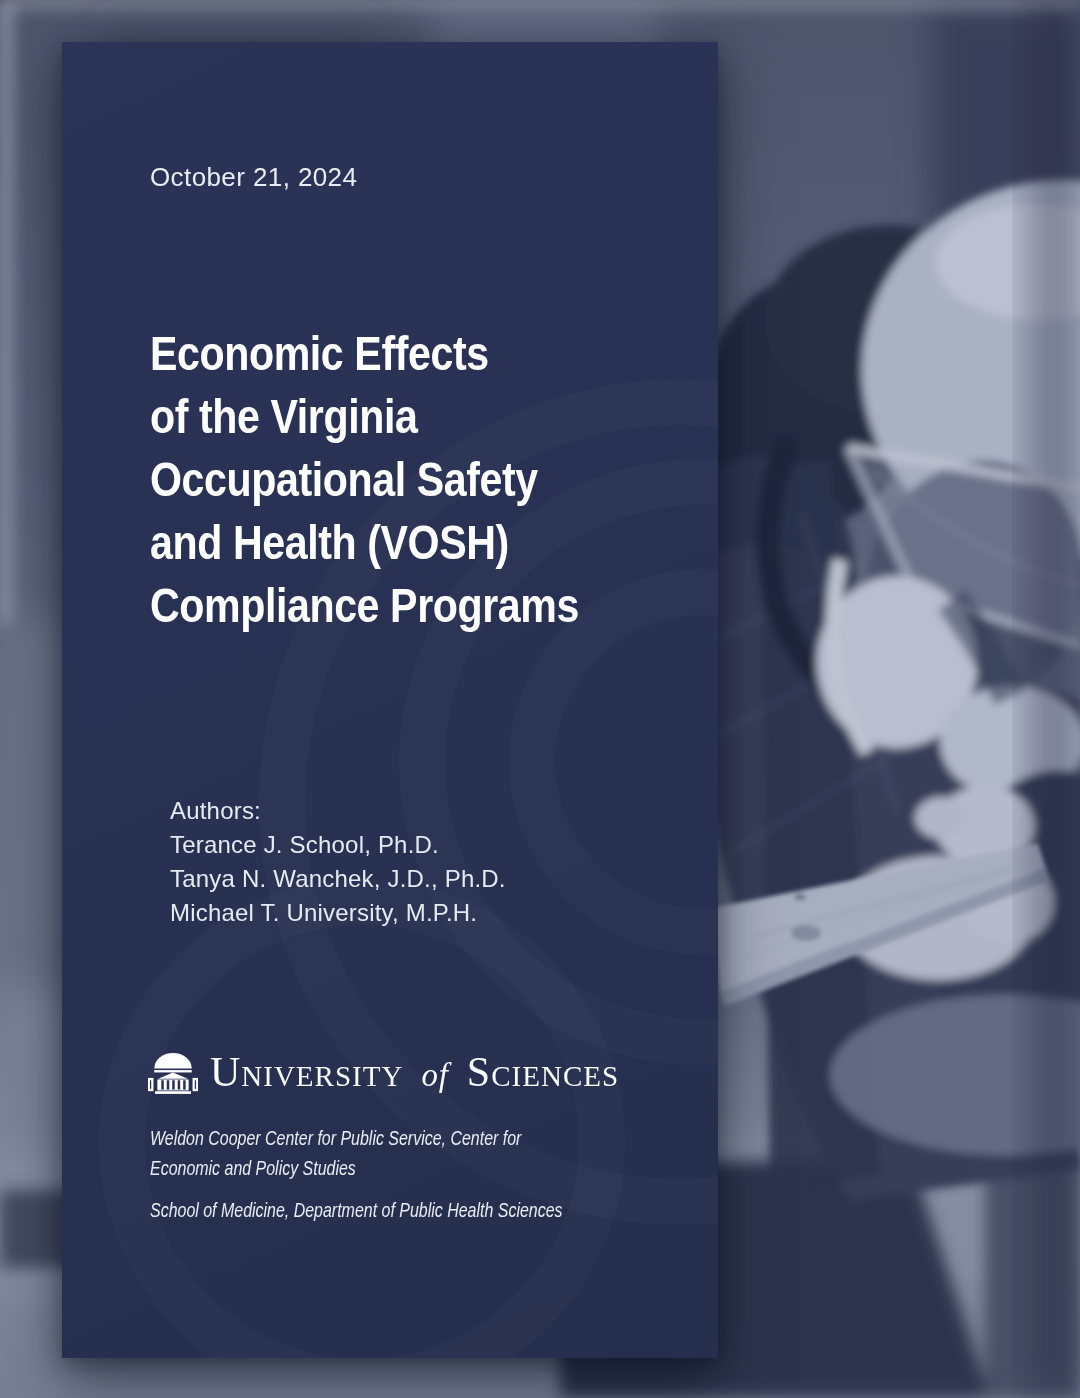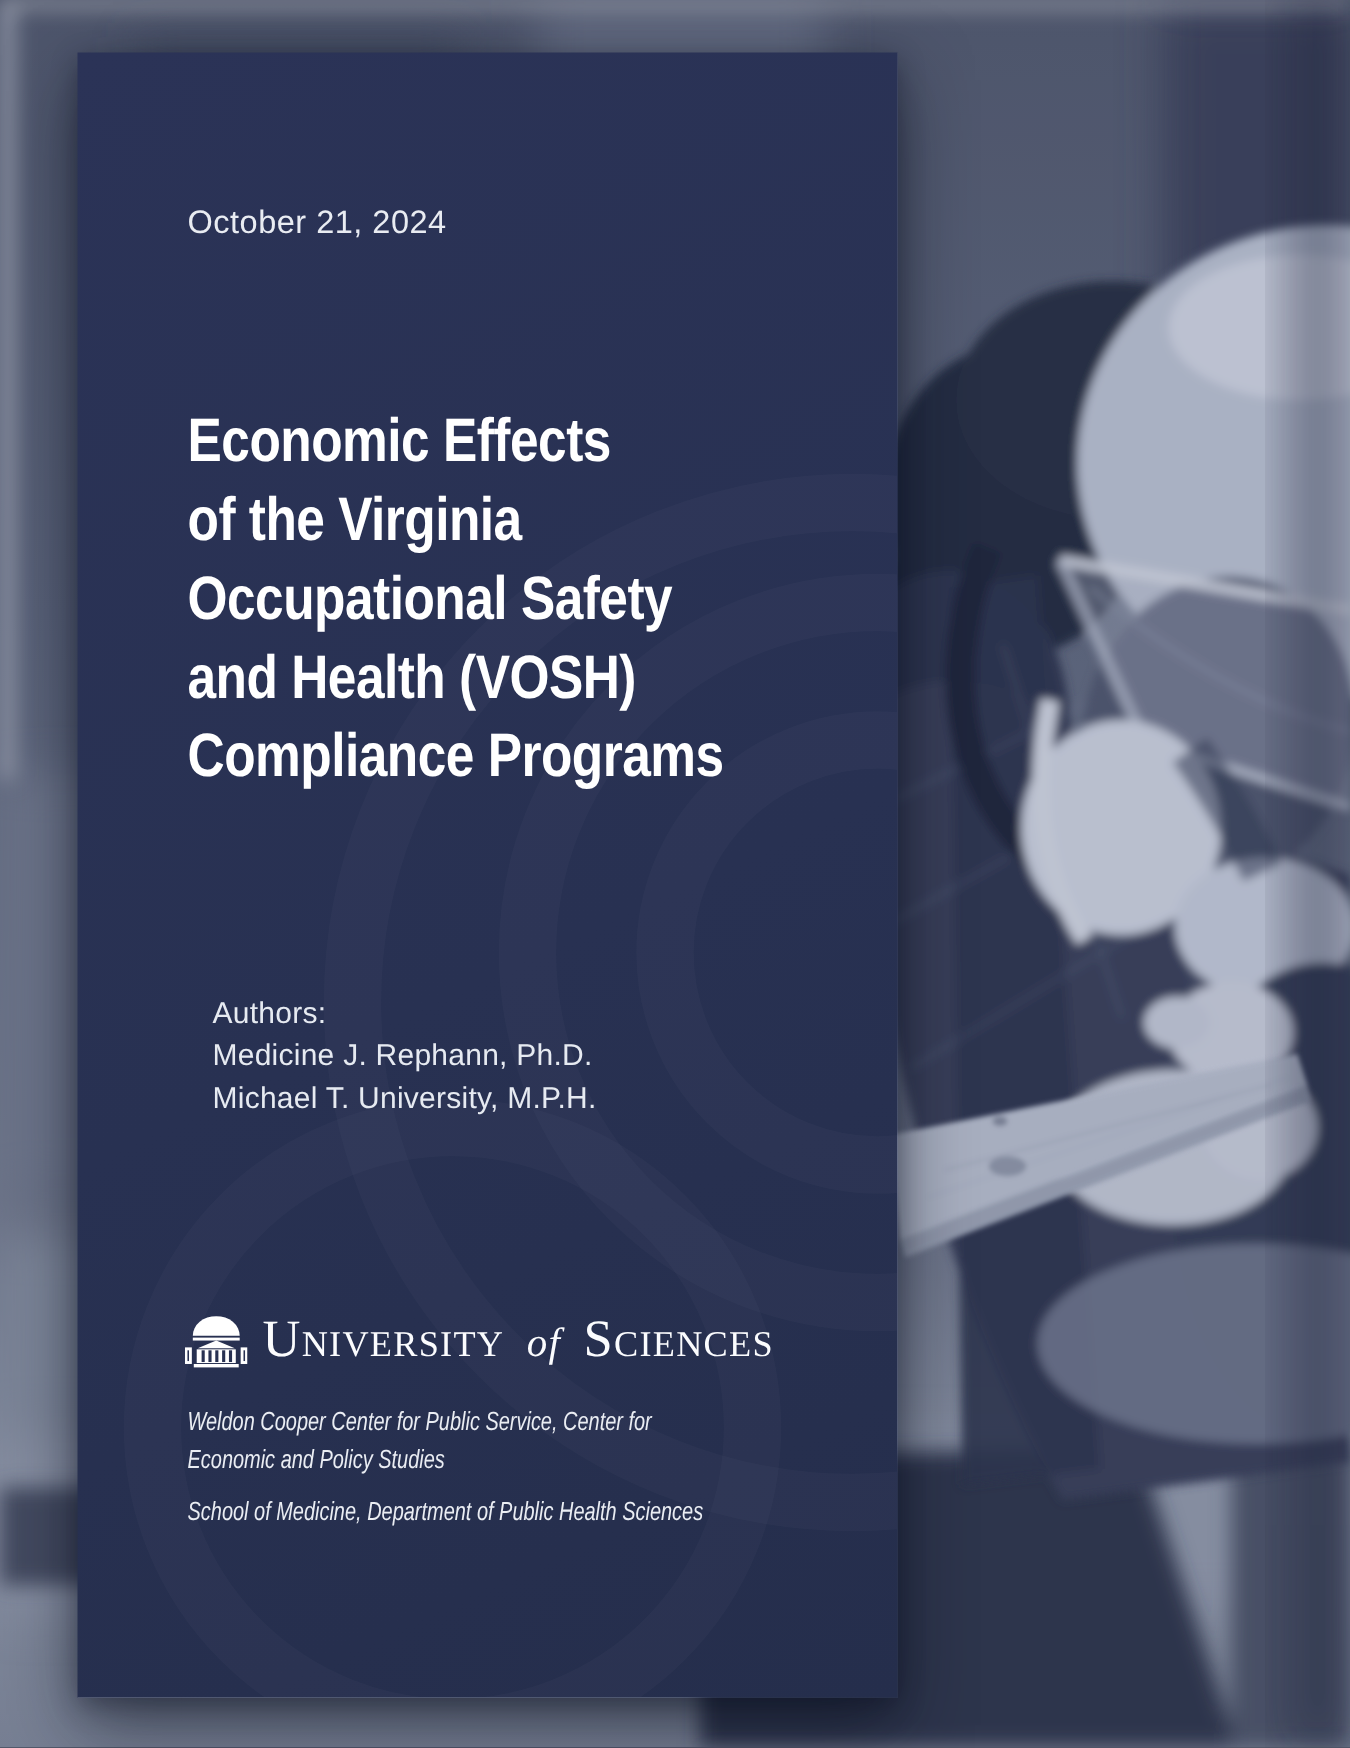--- a/index.html
+++ b/index.html
@@ -184,21 +184,22 @@
     <h1 class="title">
       <span>Economic Effects</span>
       <span>of the Virginia</span>
       <span>Occupational Safety</span>
       <span>and Health (VOSH)</span>
       <span>Compliance Programs</span>
     </h1>
 
     <div class="authors">
       <div>Authors:</div>
-      <div>Medicine J. Rephann, Ph.D.</div>
+      <div>Terance J. School, Ph.D.</div>
+      <div>Tanya N. Wanchek, J.D., Ph.D.</div>
       <div>Michael T. University, M.P.H.</div>
     </div>
 
     <div class="logo">
       <svg class="rotunda-svg" viewBox="0 0 64 58">
         <g fill="#ffffff">
           <path d="M8 22 A24 20 0 0 1 56 22 L8 22 Z"></path>
           <rect x="8" y="24" width="48" height="3"></rect>
           <path d="M32 27 L13 35 L51 35 Z"></path>
           <rect x="12" y="36" width="40" height="14"></rect>

